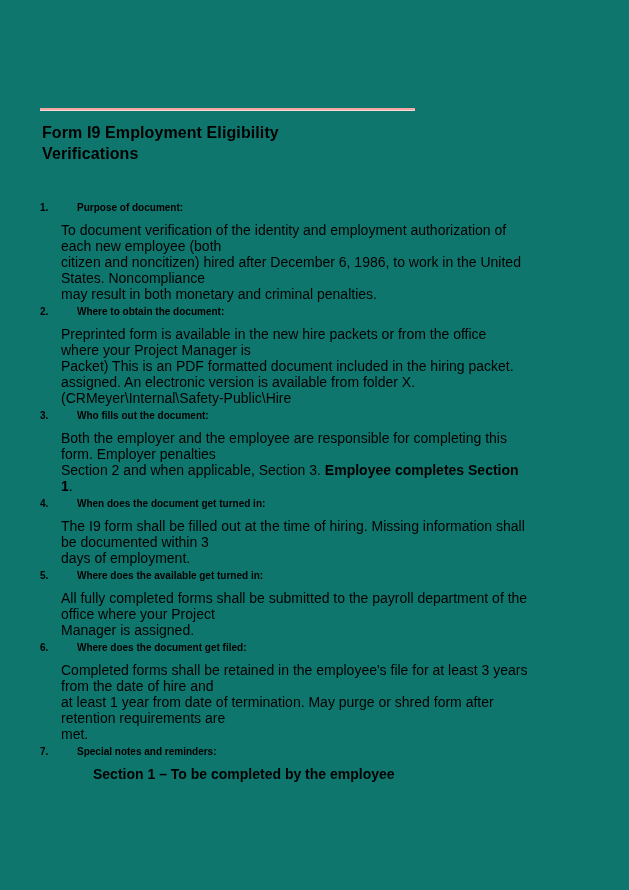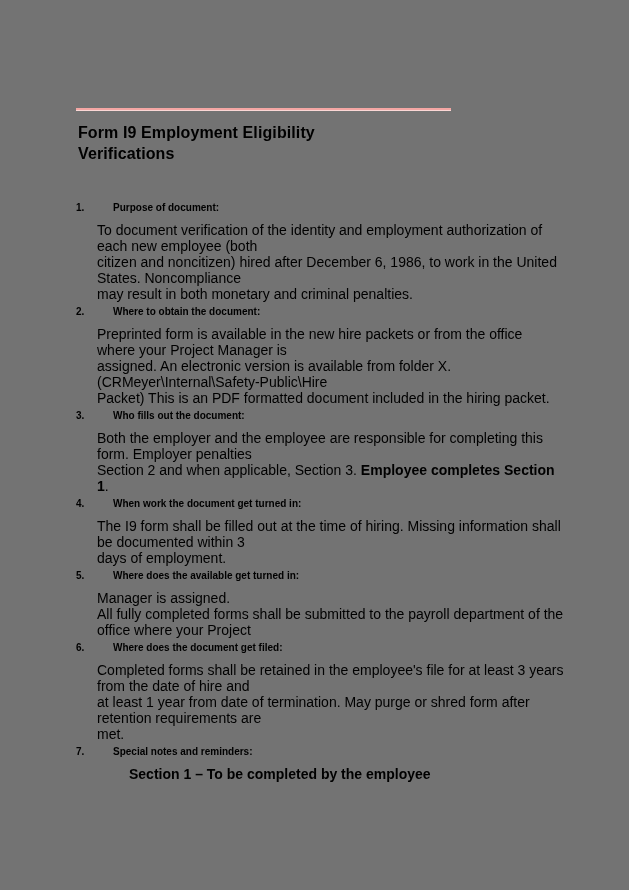--- a/index.html
+++ b/index.html
@@ -1,24 +1,24 @@
 <!DOCTYPE html>
 <html><head>
 <meta charset="utf-8">
 <style>
   html, body { margin: 0; padding: 0; background: #ffffff; }
   .page {
     position: relative;
     width: 629px;
     height: 890px;
     box-sizing: border-box;
-    background: #737373;
+    background: #0f766e;
     color: #000000;
     font-family: "Liberation Sans", sans-serif;
-    padding: 108px 69px 0 76px;
+    padding: 108px 69px 0 40px;
     overflow: hidden;
   }
   .rule {
     width: 375px;
     height: 2px;
     margin: 0;
   }
   .title {
     margin: 11px 0 36px 2px;
     font-size: 16px;
@@ -72,52 +72,52 @@
           <div class="body-line"><span>may result in both monetary and criminal penalties.</span></div>
         </div>
       </div>
       <div class="item">
         <div class="item-head">
           <span class="item-num">2.</span>
           <span class="item-heading">Where to obtain the document:</span>
         </div>
         <div class="item-body">
           <div class="body-line"><span>Preprinted form is available in the new hire packets or from the office where your Project Manager is</span></div>
+          <div class="body-line"><span>Packet) This is an PDF formatted document included in the hiring packet.</span></div>
           <div class="body-line"><span>assigned. An electronic version is available from folder X. (CRMeyer\Internal\Safety-Public\Hire</span></div>
-          <div class="body-line"><span>Packet) This is an PDF formatted document included in the hiring packet.</span></div>
         </div>
       </div>
       <div class="item">
         <div class="item-head">
           <span class="item-num">3.</span>
           <span class="item-heading">Who fills out the document:</span>
         </div>
         <div class="item-body">
           <div class="body-line"><span>Both the employer and the employee are responsible for completing this form. Employer penalties</span></div>
           <div class="body-line"><span>Section 2 and when applicable, Section 3. </span><b>Employee completes Section 1</b><span>.</span></div>
         </div>
       </div>
       <div class="item">
         <div class="item-head">
           <span class="item-num">4.</span>
-          <span class="item-heading">When work the document get turned in:</span>
+          <span class="item-heading">When does the document get turned in:</span>
         </div>
         <div class="item-body">
           <div class="body-line"><span>The I9 form shall be filled out at the time of hiring. Missing information shall be documented within 3</span></div>
           <div class="body-line"><span>days of employment.</span></div>
         </div>
       </div>
       <div class="item">
         <div class="item-head">
           <span class="item-num">5.</span>
           <span class="item-heading">Where does the available get turned in:</span>
         </div>
         <div class="item-body">
+          <div class="body-line"><span>All fully completed forms shall be submitted to the payroll department of the office where your Project</span></div>
           <div class="body-line"><span>Manager is assigned.</span></div>
-          <div class="body-line"><span>All fully completed forms shall be submitted to the payroll department of the office where your Project</span></div>
         </div>
       </div>
       <div class="item">
         <div class="item-head">
           <span class="item-num">6.</span>
           <span class="item-heading">Where does the document get filed:</span>
         </div>
         <div class="item-body">
           <div class="body-line"><span>Completed forms shall be retained in the employee's file for at least 3 years from the date of hire and</span></div>
           <div class="body-line"><span>at least 1 year from date of termination. May purge or shred form after retention requirements are</span></div>

